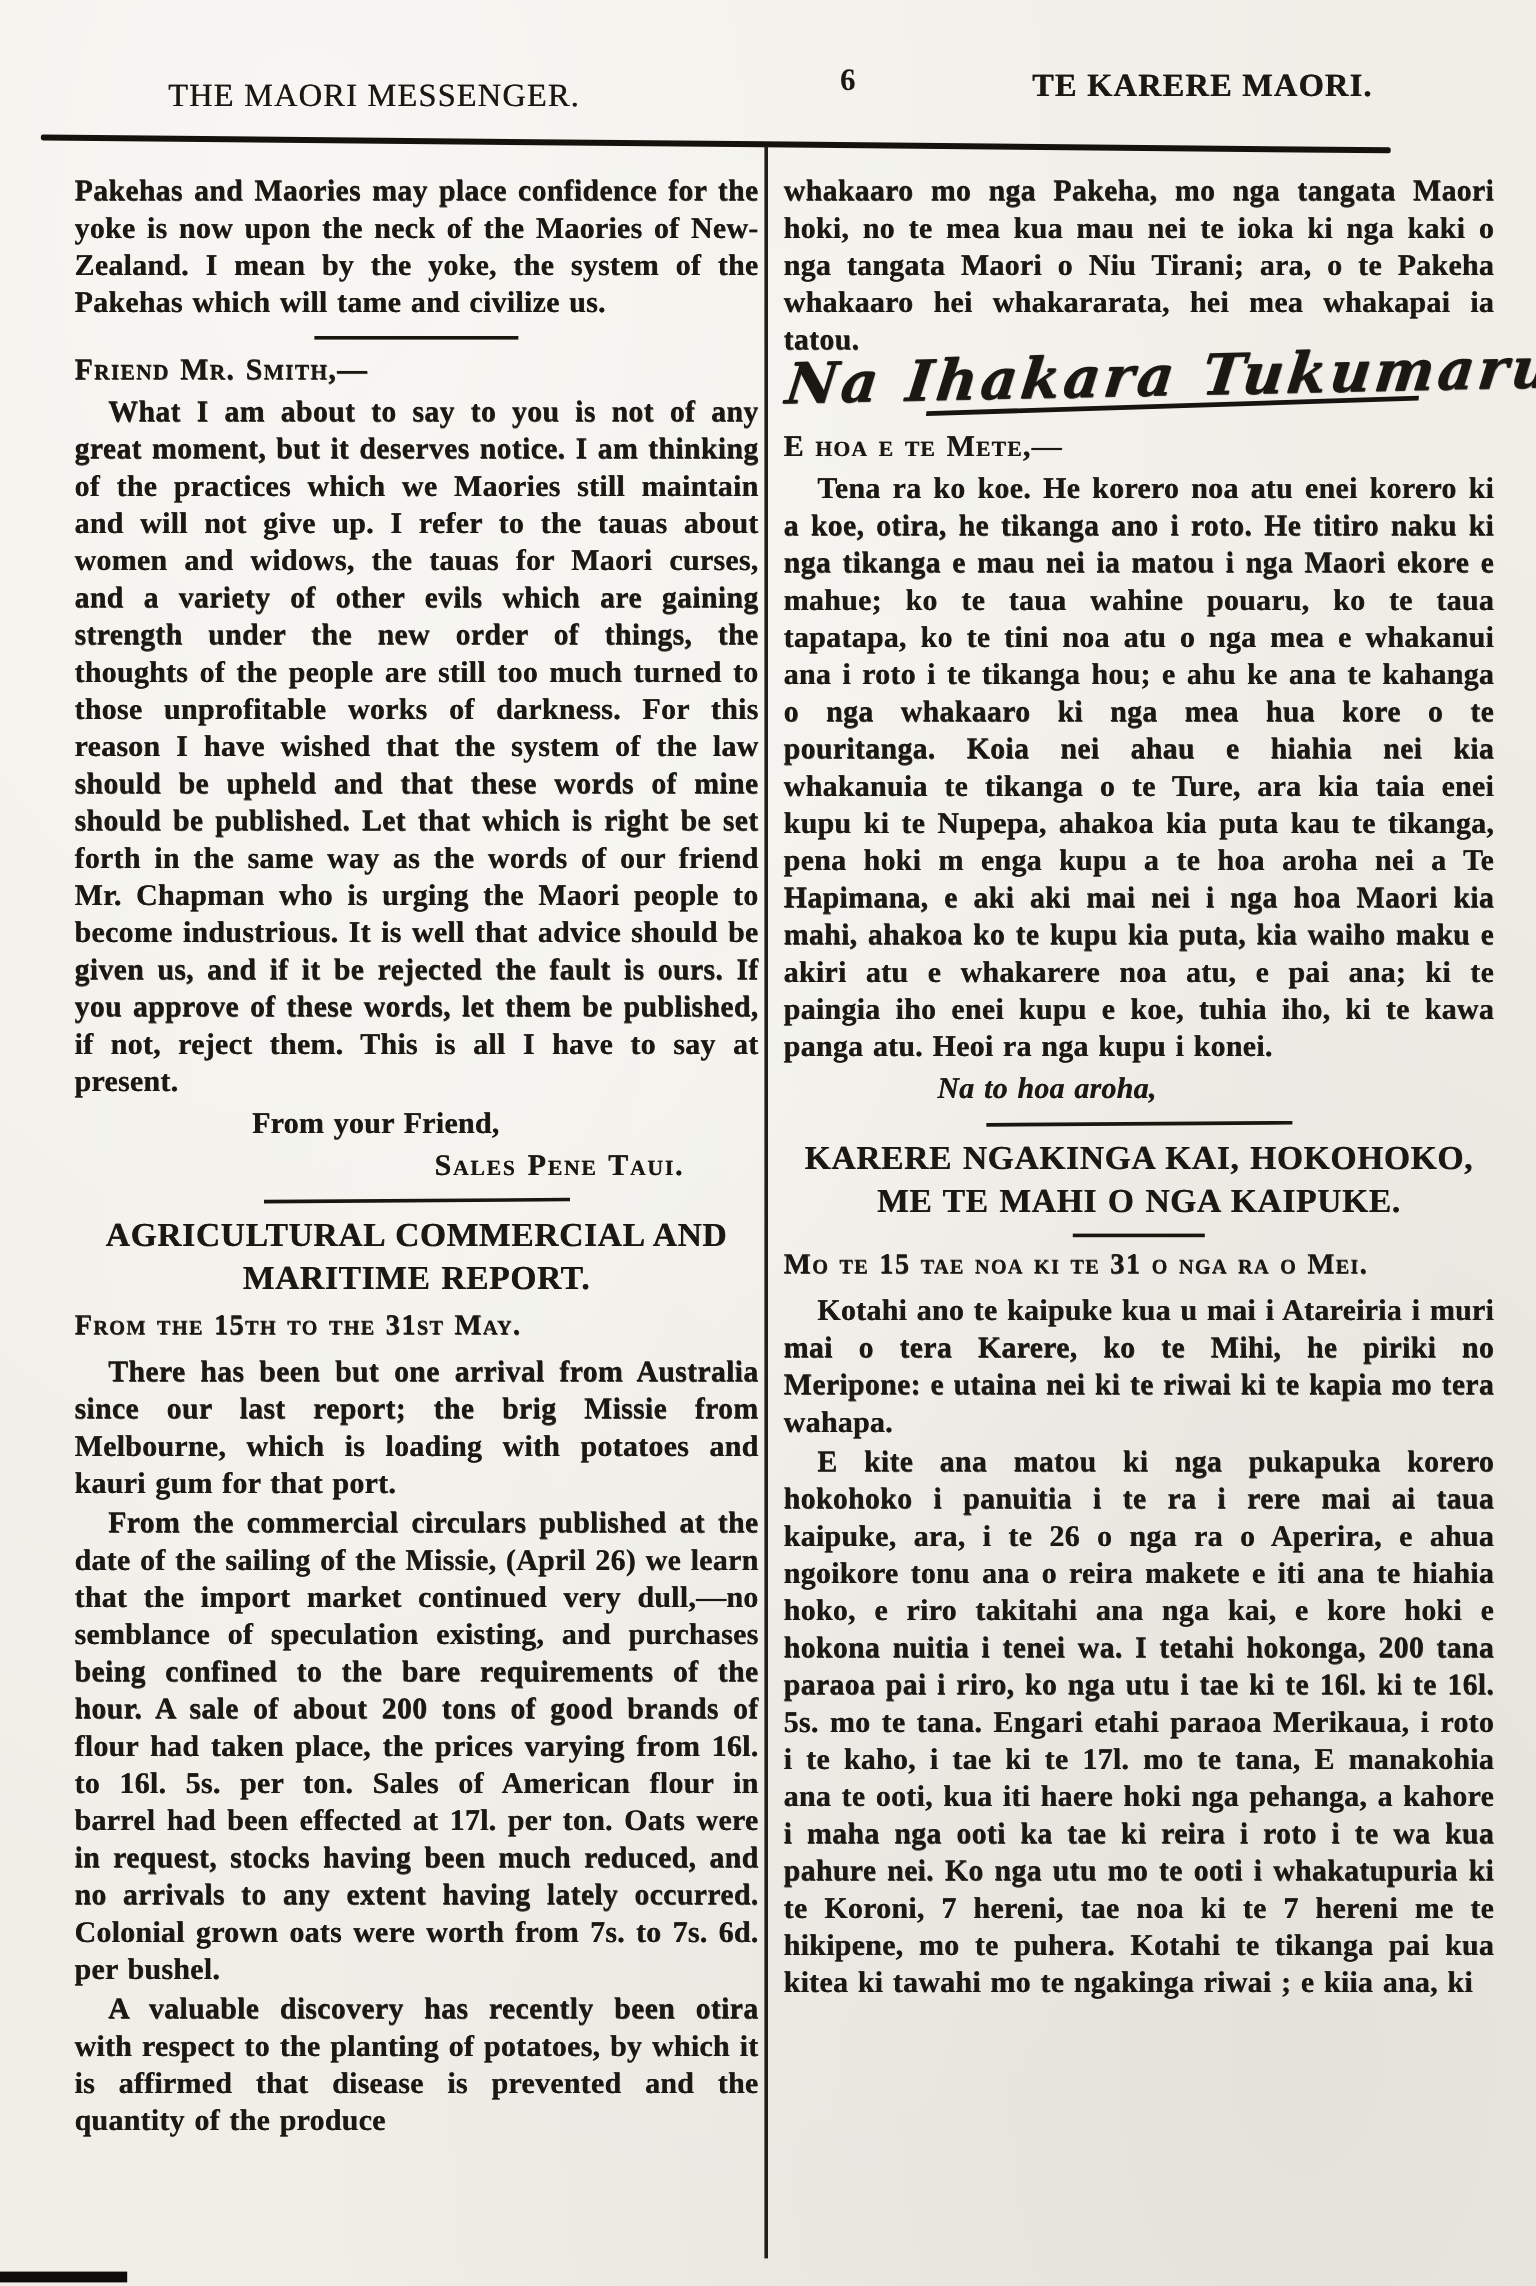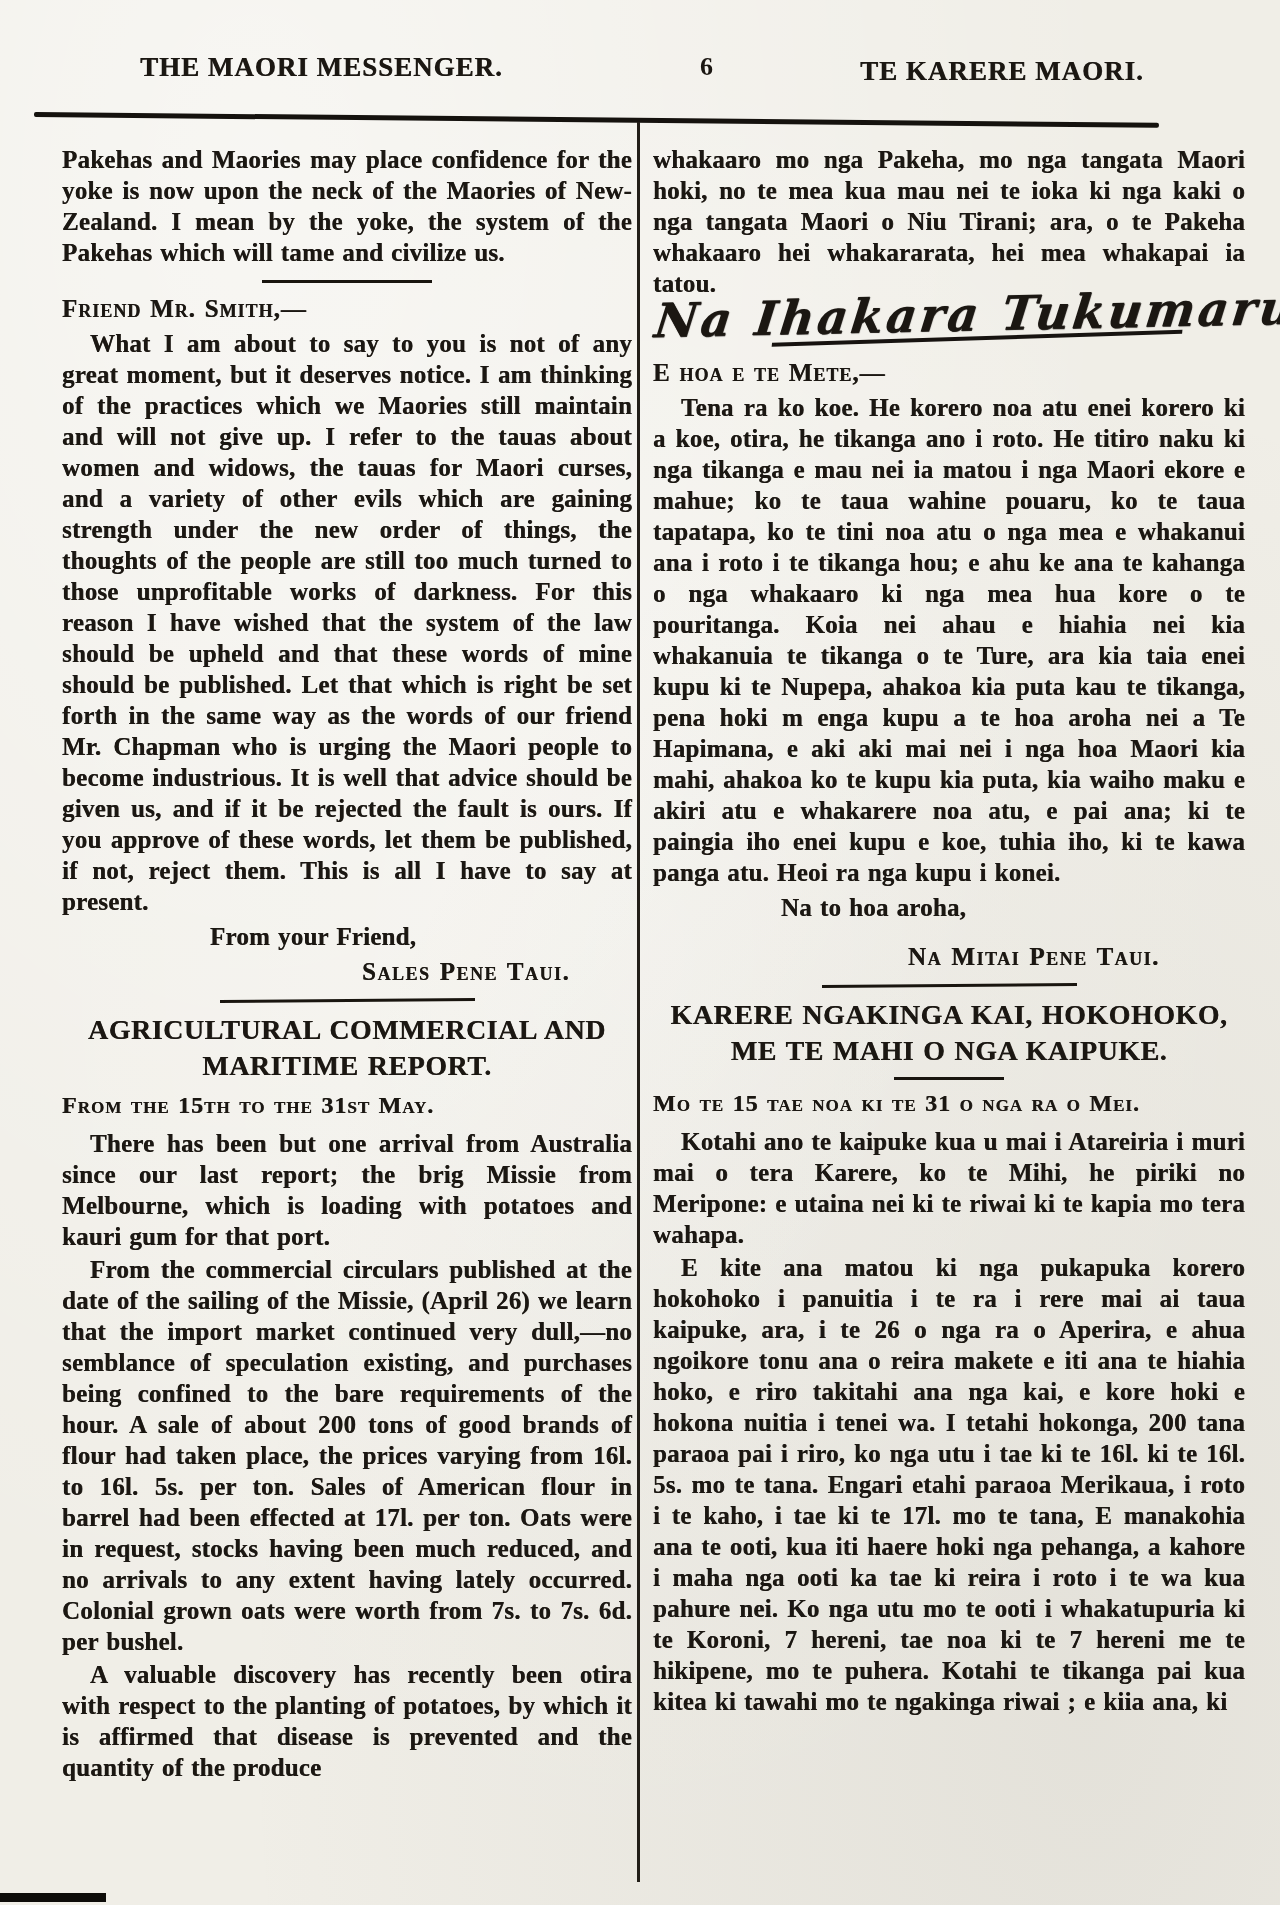--- a/index.html
+++ b/index.html
@@ -16,22 +16,22 @@
     background:
       radial-gradient(ellipse at 20% 10%, rgba(255,255,255,0.5), rgba(255,255,255,0) 60%),
       radial-gradient(ellipse at 85% 90%, rgba(120,115,100,0.10), rgba(120,115,100,0) 55%),
       radial-gradient(ellipse at 50% 50%, rgba(255,255,255,0.25), rgba(0,0,0,0) 70%),
       #f0eee7;
     overflow: hidden;
   }
 
   
   .masthead-left {
-    position: absolute; top: 52px; left: 140px;
-    font-size: 27px; font-weight: 700; letter-spacing: 1px;
+    position: absolute; top: 64px; left: 140px;
+    font-size: 27px; font-weight: 400; letter-spacing: 1px;
     text-shadow: 0.4px 0.4px 0.5px rgba(25,20,15,0.85);
   }
   .masthead-page {
     position: absolute; top: 52px; left: 700px;
     font-size: 26px; font-weight: 700;
   }
   .masthead-right {
     position: absolute; top: 56px; left: 860px;
     font-size: 27px; font-weight: 700; letter-spacing: 1px;
     text-shadow: 0.4px 0.4px 0.5px rgba(25,20,15,0.85);
@@ -73,21 +73,21 @@
     font-variant: small-caps;
     letter-spacing: 1px;
     margin: 10px 0 4px 0;
     text-align: left;
   }
   .byline-intro { text-align: left; padding-left: 148px; margin: 4px 0 2px 0; }
   .byline-name  {
     font-variant: small-caps; letter-spacing: 1.5px;
     text-align: left; padding-left: 300px; margin: 4px 0 2px 0;
   }
-  .byline-intro.right-col-intro { padding-left: 128px; }
+  .byline-intro.right-col-intro { padding-left: 128px; font-style: italic; }
   .byline-name.right-col-name   { padding-left: 255px; margin-top: 18px; }
 
   .section-rule {
     height: 3px; background: #19150f; border: 0;
     width: 170px; margin: 12px auto 10px auto;
   }
   .section-rule.wide { width: 255px; transform: rotate(-0.4deg); }
   .section-rule.short { width: 110px; margin: 8px auto; }
 
   .section-heading {
@@ -150,21 +150,20 @@
     <div class="para indent">From the commercial circulars published at the date of the sailing of the Missie, (April 26) we learn that the import market continued very dull,—no semblance of speculation existing, and purchases being confined to the bare requirements of the hour. A sale of about 200 tons of good brands of flour had taken place, the prices varying from 16l. to 16l. 5s. per ton. Sales of American flour in barrel had been effected at 17l. per ton. Oats were in request, stocks having been much reduced, and no arrivals to any extent having lately occurred. Colonial grown oats were worth from 7s. to 7s. 6d. per bushel.</div>
     <div class="para indent">A valuable discovery has recently been otira with respect to the planting of potatoes, by which it is affirmed that disease is prevented and the quantity of the produce</div>
   </div>
 
   <div class="col col-right">
     <div class="para">whakaaro mo nga Pakeha, mo nga tangata Maori hoki, no te mea kua mau nei te ioka ki nga kaki o nga tangata Maori o Niu Tirani; ara, o te Pakeha whakaaro hei whakararata, hei mea whakapai ia tatou.</div>
     <div class="signature">Na Ihakara Tukumaru</div>
     <div class="salutation">E hoa e te Mete,—</div>
     <div class="para indent">Tena ra ko koe. He korero noa atu enei korero ki a koe, otira, he tikanga ano i roto. He titiro naku ki nga tikanga e mau nei ia matou i nga Maori ekore e mahue; ko te taua wahine pouaru, ko te taua tapatapa, ko te tini noa atu o nga mea e whakanui ana i roto i te tikanga hou; e ahu ke ana te kahanga o nga whakaaro ki nga mea hua kore o te pouritanga. Koia nei ahau e hiahia nei kia whakanuia te tikanga o te Ture, ara kia taia enei kupu ki te Nupepa, ahakoa kia puta kau te tikanga, pena hoki m enga kupu a te hoa aroha nei a Te Hapimana, e aki aki mai nei i nga hoa Maori kia mahi, ahakoa ko te kupu kia puta, kia waiho maku e akiri atu e whakarere noa atu, e pai ana; ki te paingia iho enei kupu e koe, tuhia iho, ki te kawa panga atu. Heoi ra nga kupu i konei.</div>
     <div class="byline-intro right-col-intro">Na to hoa aroha,</div>
-    <div class="byline-name right-col-name">Na Mitai Pene Taui.</div>
     <hr class="section-rule wide">
     <div class="section-heading">KARERE NGAKINGA KAI, HOKOHOKO, ME TE MAHI O NGA KAIPUKE.</div>
     <hr class="section-rule short">
     <div class="section-subheading">Mo te 15 tae noa ki te 31 o nga ra o Mei.</div>
     <div class="para indent">Kotahi ano te kaipuke kua u mai i Atareiria i muri mai o tera Karere, ko te Mihi, he piriki no Meripone: e utaina nei ki te riwai ki te kapia mo tera wahapa.</div>
     <div class="para indent">E kite ana matou ki nga pukapuka korero hokohoko i panuitia i te ra i rere mai ai taua kaipuke, ara, i te 26 o nga ra o Aperira, e ahua ngoikore tonu ana o reira makete e iti ana te hiahia hoko, e riro takitahi ana nga kai, e kore hoki e hokona nuitia i tenei wa. I tetahi hokonga, 200 tana paraoa pai i riro, ko nga utu i tae ki te 16l. ki te 16l. 5s. mo te tana. Engari etahi paraoa Merikaua, i roto i te kaho, i tae ki te 17l. mo te tana, E manakohia ana te ooti, kua iti haere hoki nga pehanga, a kahore i maha nga ooti ka tae ki reira i roto i te wa kua pahure nei. Ko nga utu mo te ooti i whakatupuria ki te Koroni, 7 hereni, tae noa ki te 7 hereni me te hikipene, mo te puhera. Kotahi te tikanga pai kua kitea ki tawahi mo te ngakinga riwai ; e kiia ana, ki</div>
   </div>
 
 </div>
 

